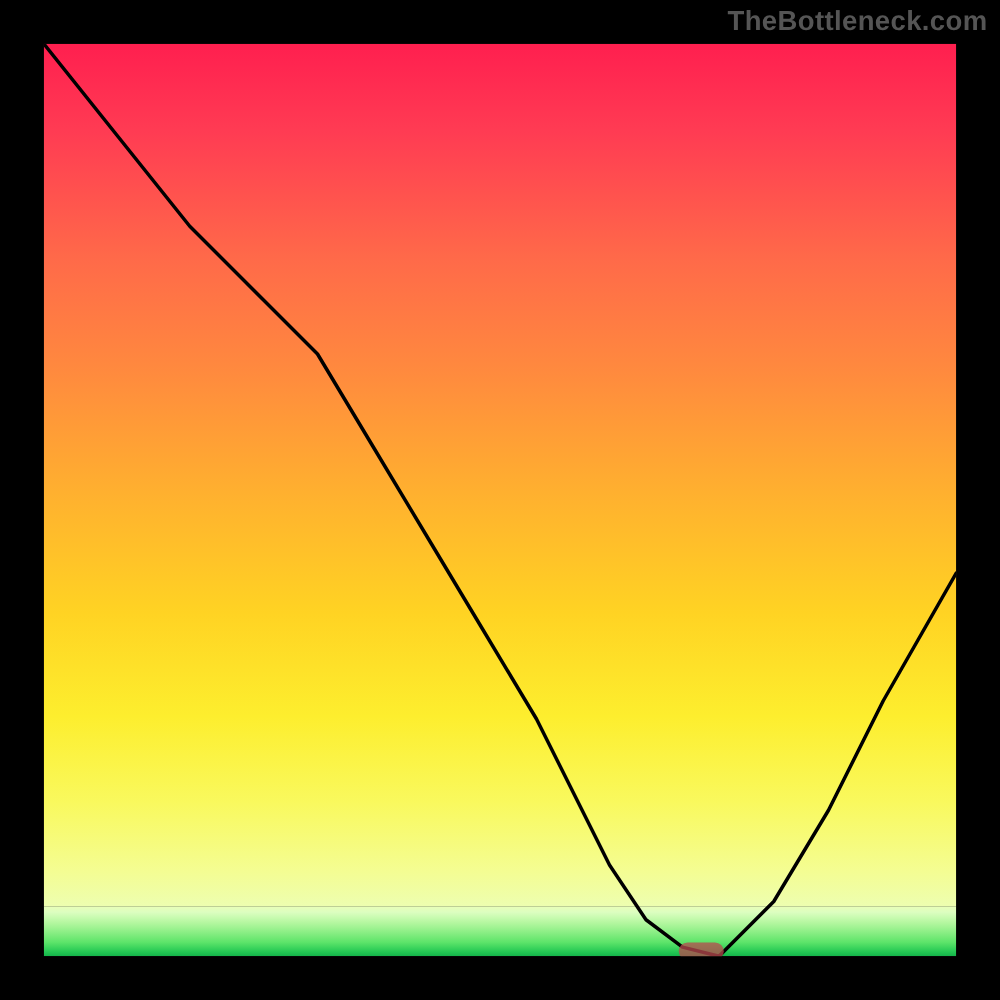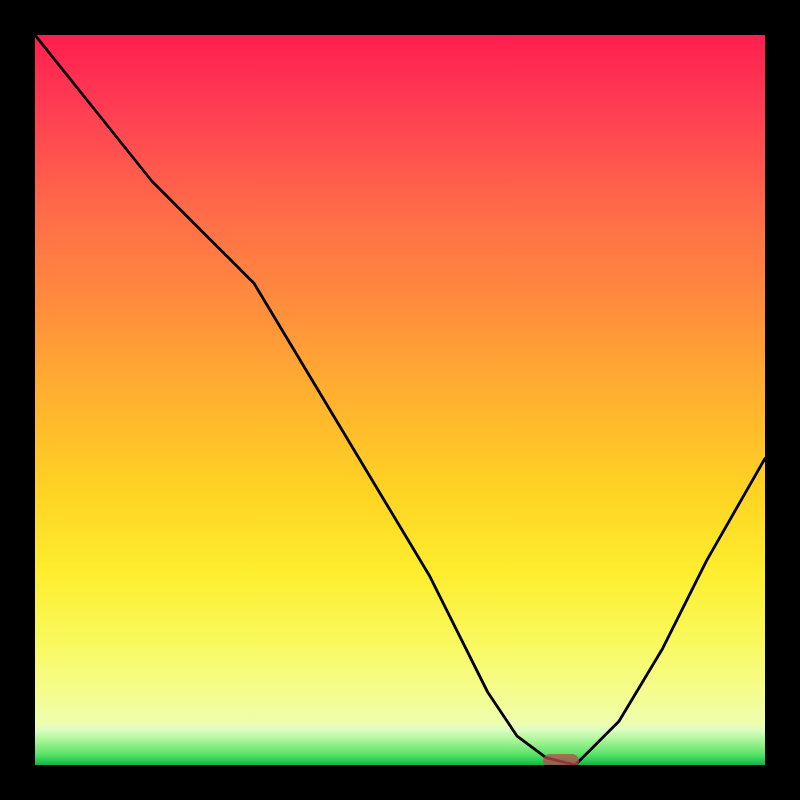--- a/index.html
+++ b/index.html
@@ -101,20 +101,21 @@
     background: #b94a4f;
     opacity: 0.75;
     transform: translate(-50%, -50%);
   }
 </style>
 </head>
 <body>
 
 <div class="frame">
 
+  <div class="watermark">TheBottleneck.com</div>
 
   <div class="plot-area">
     <div class="gradient-main"></div>
     <div class="gradient-bottom"></div>
 
     <svg class="curve" viewBox="0 0 730 730" preserveAspectRatio="none">
       <path class="curve-path" d="M0.0 0.0 L58.4 73.0 L116.8 146.0 L175.2 204.4 L219.0 248.2 L262.8 321.2 L306.6 394.2 L350.4 467.2 L394.2 540.2 L423.4 598.6 L452.6 657.0 L481.8 700.8 L511.0 722.7 L540.2 730.0 L584.0 686.2 L627.8 613.2 L671.6 525.6 L730.0 423.4"></path>
     </svg>
 
     <div class="marker" style="left: 525.6px; top: 726.35px;"></div>

